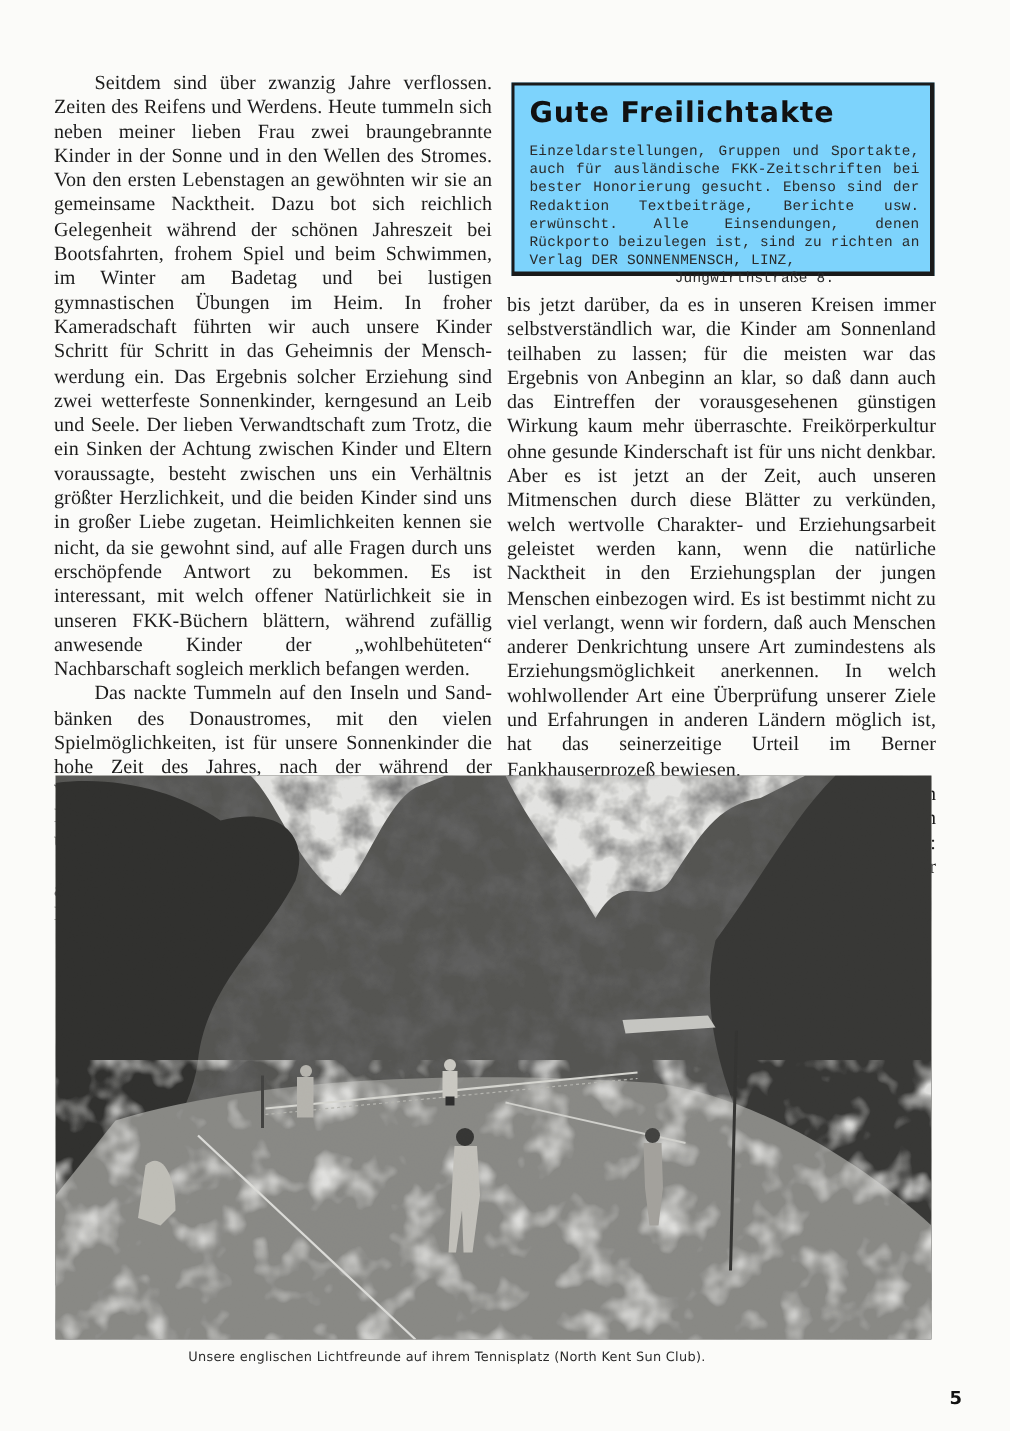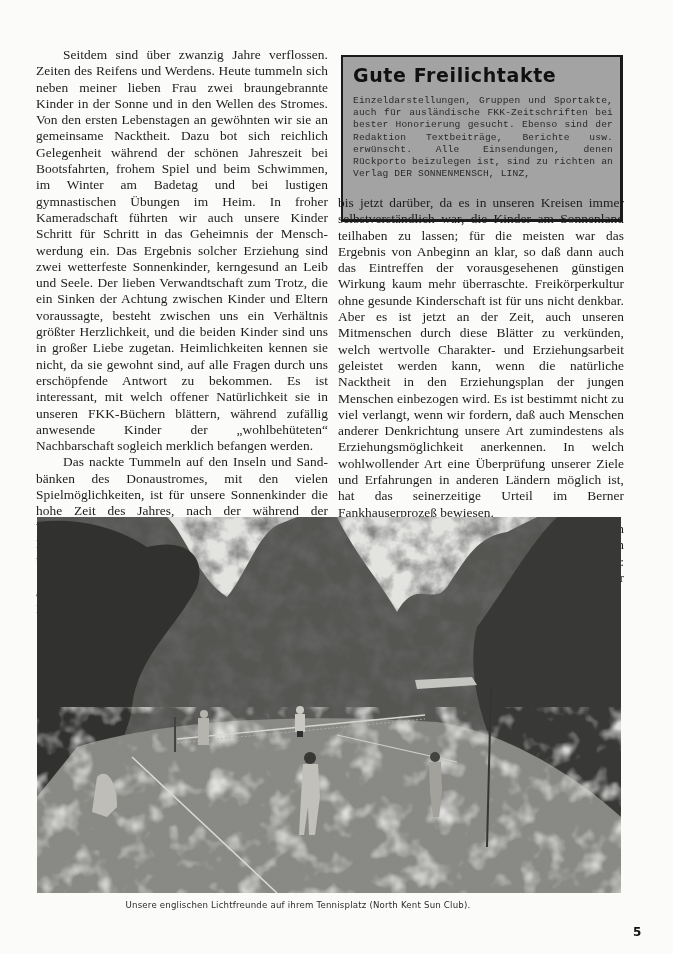--- a/index.html
+++ b/index.html
@@ -22,24 +22,24 @@
   }
   .col p { margin: 0; }
   .col p.indent { text-indent: 27px; }
   #left-col { left: 36px; top: 47px; width: 292px; }
   #right-col { left: 338px; top: 195px; width: 286px; }
 
   .signature-line { display: flex; justify-content: space-between; }
   .signature-line span.sig { padding-right: 10px; }
 
   #ad-box {
-    position: absolute; left: 341px; top: 55px; width: 282px; height: 167px;
+    position: absolute; left: 341px; top: 55px; width: 282px; height: 129px;
     border: 2px solid #1a1a1a;
     border-right-width: 3px; border-bottom-width: 3px;
-    background: #a3a3a3;
+    background: #7dd3fc;
     box-sizing: border-box;
   }
   #ad-title {
     position: absolute; left: 10px; top: 7px;
     font-family: "DejaVu Sans", "Liberation Sans", sans-serif;
     font-weight: bold; font-size: 19px; letter-spacing: 0.6px;
     color: #111;
   }
   #ad-body {
     position: absolute; left: 10px; top: 38px; width: 260px;
@@ -76,20 +76,21 @@
   <div id="left-col" class="col">
     <p class="indent">Seitdem sind über zwanzig Jahre verflossen. Zeiten des Reifens und Werdens. Heute tummeln sich neben meiner lieben Frau zwei braungebrannte Kinder in der Sonne und in den Wellen des Stromes. Von den ersten Lebenstagen an gewöhnten wir sie an gemeinsame Nacktheit. Dazu bot sich reichlich Gelegenheit während der schönen Jahreszeit bei Bootsfahrten, frohem Spiel und beim Schwimmen, im Winter am Badetag und bei lustigen gymnastischen Übungen im Heim. In froher Kameradschaft führten wir auch unsere Kinder Schritt für Schritt in das Geheimnis der Mensch­werdung ein. Das Ergebnis solcher Erziehung sind zwei wetterfeste Sonnenkinder, kerngesund an Leib und Seele. Der lieben Verwandtschaft zum Trotz, die ein Sinken der Achtung zwischen Kinder und Eltern voraussagte, besteht zwischen uns ein Verhältnis größ­ter Herzlichkeit, und die beiden Kinder sind uns in großer Liebe zugetan. Heimlichkeiten kennen sie nicht, da sie gewohnt sind, auf alle Fragen durch uns er­schöpfende Antwort zu bekommen. Es ist interessant, mit welch offener Natürlichkeit sie in unseren FKK-Büchern blättern, während zufällig anwesende Kinder der „wohlbehüteten“ Nachbarschaft sogleich merklich befangen werden.</p>
     <p class="indent">Das nackte Tummeln auf den Inseln und Sand­bänken des Donaustromes, mit den vielen Spielmöglich­keiten, ist für unsere Sonnenkinder die hohe Zeit des Jahres, nach der während der Wintermonate die Ge­danken der Sehnsucht fliegen. Endlich kommen dann die Wochen der Erfüllung, wo uns das schlanke Boot zu den Sonneninseln trägt.</p>
     <p class="indent">Ich bin davon überzeugt, daß gleich uns viele andere Eltern den wohltuenden Einfluß natürlicher Nacktheit an ihren Kindern erlebten. Sie schwiegen</p>
   </div>
 
   <div id="ad-box">
     <div id="ad-title">Gute Freilichtakte</div>
     <div id="ad-body">
       <span>Einzeldarstellungen, Gruppen und Sportakte, auch für ausländische FKK-Zeitschriften bei bester Hono­rierung gesucht. Ebenso sind der Redaktion Text­beiträge, Berichte usw. erwünscht. Alle Einsendun­gen, denen Rückporto beizulegen ist, sind zu richten an Verlag DER SONNENMENSCH, LINZ,</span>
+      <span class="last">Jungwirthstraße 8.</span>
     </div>
   </div>
 
   <div id="right-col" class="col">
     <p>bis jetzt darüber, da es in unseren Kreisen immer selbst­verständlich war, die Kinder am Sonnenland teilhaben zu lassen; für die meisten war das Ergebnis von An­beginn an klar, so daß dann auch das Eintreffen der vorausgesehenen günstigen Wirkung kaum mehr über­raschte. Freikörperkultur ohne gesunde Kinderschaft ist für uns nicht denkbar. Aber es ist jetzt an der Zeit, auch unseren Mitmenschen durch diese Blätter zu ver­künden, welch wertvolle Charakter- und Erziehungs­arbeit geleistet werden kann, wenn die natürliche Nacktheit in den Erziehungsplan der jungen Menschen einbezogen wird. Es ist bestimmt nicht zu viel verlangt, wenn wir fordern, daß auch Menschen anderer Denk­richtung unsere Art zumindestens als Erziehungs­möglichkeit anerkennen. In welch wohlwollender Art eine Überprüfung unserer Ziele und Erfahrungen in anderen Ländern möglich ist, hat das seinerzeitige Urteil im Berner Fankhauserprozeß bewiesen.</p>
     <p class="indent">So wollen auch wir in unserer Heimat den freieren, lichteren Weg weiter gehen. Gegenüber den eifrigen Wächtern der Sittlichkeit gilt aber der Ruf: Seht euch zuerst unsere Kinder an, dann urteilt über uns. Hände</p>
     <p class="signature-line">
       <span>weg vom sonnigen Kinderland!</span>
       <span class="sig">F. L. Hoffellner</span>
     </p>

